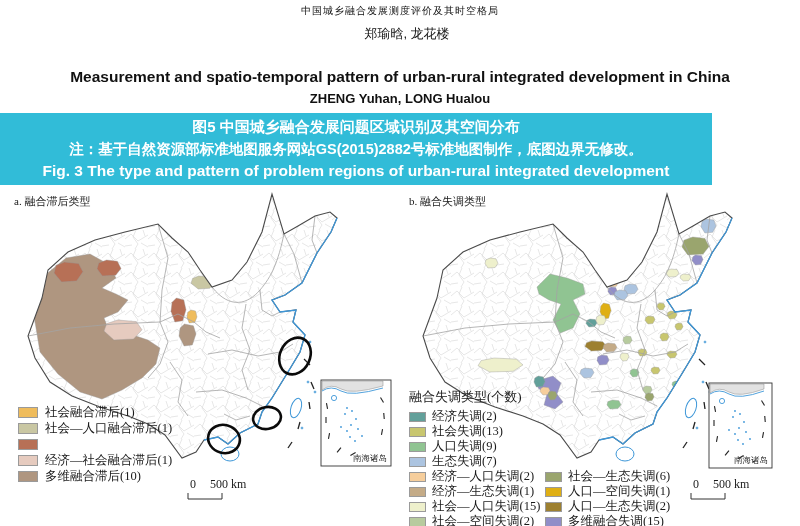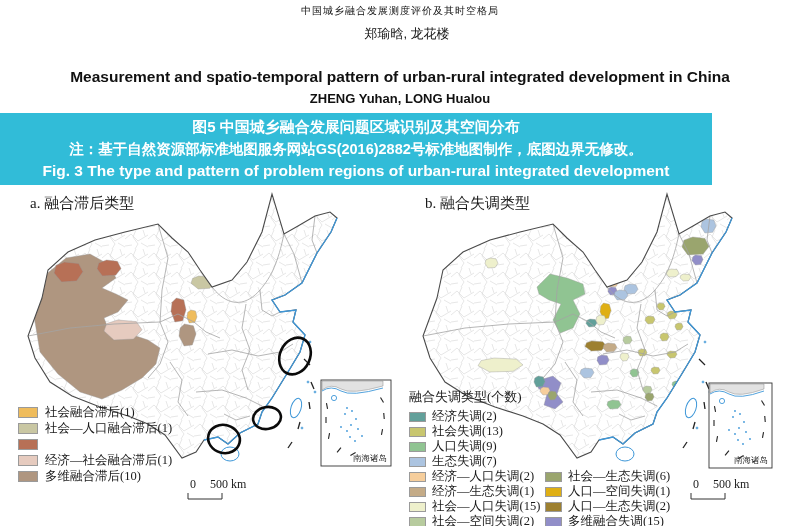--- a/index.html
+++ b/index.html
@@ -9,21 +9,21 @@
   .t-zh{font-size:10px;font-weight:400;padding-top:4px;letter-spacing:1px;}
   .a-zh{font-size:13px;margin-top:7px;padding-left:14px;}
   .t-en{font-size:15.5px;font-weight:600;margin-top:25px;}
   .a-en{font-size:13px;font-weight:600;margin-top:5px;}
   .banner{position:absolute;left:0;top:113px;width:712px;height:72px;color:#fff;text-align:center;box-sizing:border-box;padding-top:5px;}
   .banner .b1{font-size:15px;font-weight:700;}
   .banner .b2{font-size:14.5px;font-weight:600;margin-top:3px;}
   .banner .b3{font-size:15.5px;font-weight:700;margin-top:3px;}
   .panel{position:absolute;top:192px;width:390px;height:334px;}
   #panelA{left:10px;} #panelB{left:405px;}
-  .ptitle{position:absolute;left:20px;top:2px;font-family:"Liberation Serif",serif;font-size:15px;color:#1a1a1a;z-index:4;}
+  .ptitle{position:absolute;left:4px;top:2px;font-family:"Liberation Serif",serif;font-size:11px;color:#1a1a1a;z-index:4;}
   svg.mapsvg{position:absolute;left:0;top:0;width:390px;height:334px;z-index:1;}
   .legend{position:absolute;z-index:4;font-family:"Liberation Serif",serif;color:#1a1a1a;background:rgba(255,255,255,0);}
   .legend-a{left:8px;top:212px;}
   .legend-b{left:4px;top:196px;}
   .ltitle-a{font-size:13px;margin-bottom:5px;}
   .ltitle-b{font-size:13px;margin-bottom:3px;}
   .lrow{display:flex;align-items:center;height:15px;}
   .legend-a .lrow{height:16px;}
   .sw{display:inline-block;border:0.5px solid #9a9a9a;flex:0 0 auto;}
   .legend-a .sw{width:18px;height:9px;margin-right:7px;}
@@ -41,21 +41,21 @@
 
   <div class="hdr">
     <div class="t-zh">中国城乡融合发展测度评价及其时空格局</div>
     <div class="a-zh">郑瑜晗, 龙花楼</div>
     <div class="t-en">Measurement and spatio-temporal pattern of urban-rural integrated development in China</div>
     <div class="a-en">ZHENG Yuhan, LONG Hualou</div>
   </div>
 
   <div class="banner" id="banner" style="background: rgb(49, 188, 216);">
     <div class="b1">图5 中国城乡融合发展问题区域识别及其空间分布</div>
-    <div class="b2">注：基于自然资源部标准地图服务网站GS(2016)2882号标准地图制作，底图边界无修改。</div>
+    <div class="b2">注：基于自然资源部标准地图服务网站GS(2015)2882号标准地图制作，底图边界无修改。</div>
     <div class="b3">Fig. 3 The type and pattern of problem regions of urban-rural integrated development</div>
   </div>
 
   <svg width="0" height="0" style="position:absolute" aria-hidden="true">
     <defs>
       <path id="chinaOutline" d="M32,106 L38,78 L58,60 L85,48 L115,40 L148,32 L162,46 L178,60 L190,78 L202,95
         L222,88 L237,70 L252,40 L262,2 L274,42 L288,34 L305,24 L320,20 L327,26 L321,40 L307,61 L292,91
         L275,103 L262,108 L270,120 L286,118 L283,130 L295,143 L290,160 L278,180 L262,206 L252,220 L248,232
         L230,241 L218,252 L208,245 L194,248 L186,260 L172,266 L155,243 L138,232 L118,224 L90,215 L62,204
         L40,190 L25,166 L18,144 Z"></path>

